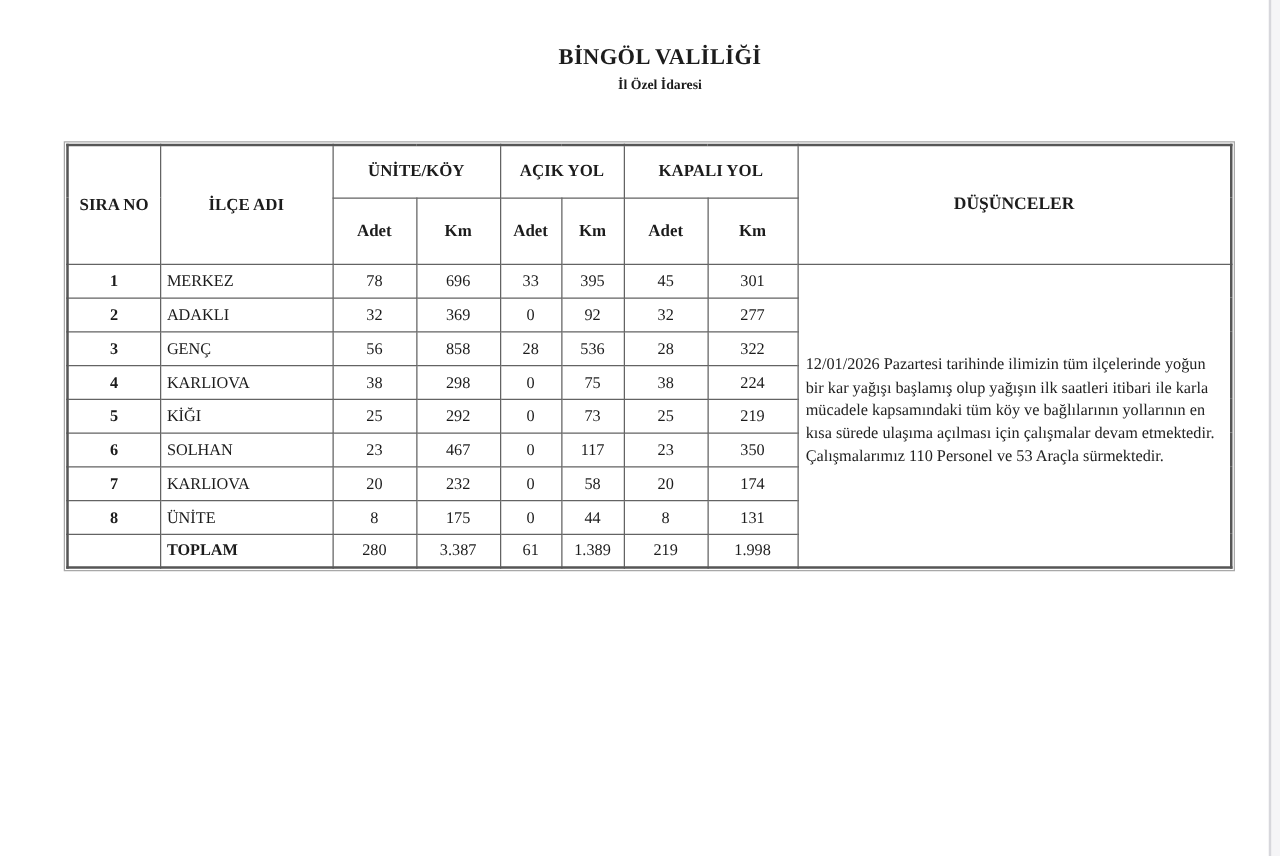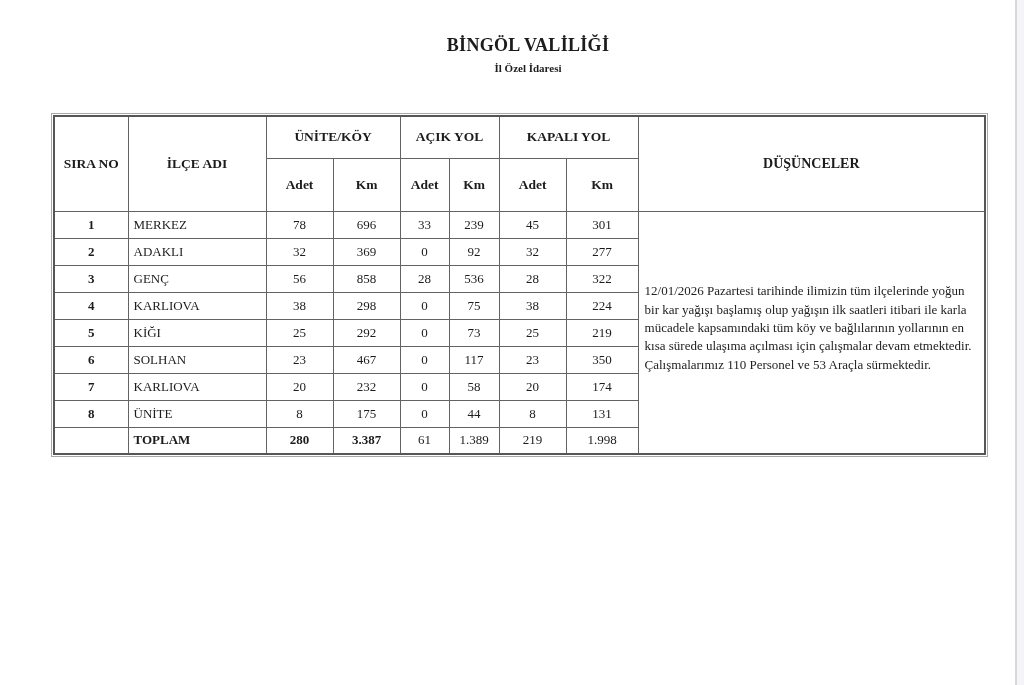--- a/index.html
+++ b/index.html
@@ -68,21 +68,21 @@
   td.cell-sira { font-weight: bold; }
   td.cell-ilce {
     text-align: left;
     padding-left: 5px;
   }
   td.cell-total-label {
     text-align: left;
     padding-left: 5px;
     font-weight: bold;
   }
-  td.b { font-weight: bold; }
+  td.b { font-weight: normal; }
   td.cell-notes {
     text-align: left;
     vertical-align: middle;
     white-space: normal;
     padding: 4px 7px 12px 6px;
     font-size: 13px;
     line-height: 1.42;
     color: #222222;
   }
 </style>
@@ -126,21 +126,21 @@
         <th>Km</th>
       </tr>
     </thead>
     <tbody>
       <tr>
         <td class="cell-sira">1</td>
         <td class="cell-ilce">MERKEZ</td>
         <td>78</td>
         <td>696</td>
         <td>33</td>
-        <td>239</td>
+        <td>395</td>
         <td>45</td>
         <td>301</td>
         <td rowspan="9" class="cell-notes">12/01/2026 Pazartesi tarihinde ilimizin tüm ilçelerinde yoğun bir kar yağışı başlamış olup yağışın ilk saatleri itibari ile karla mücadele kapsamındaki tüm köy ve bağlılarının yollarının en kısa sürede ulaşıma açılması için çalışmalar devam etmektedir. Çalışmalarımız 110 Personel ve 53 Araçla sürmektedir.</td>
       </tr>
       <tr>
         <td class="cell-sira">2</td>
         <td class="cell-ilce">ADAKLI</td>
         <td>32</td>
         <td>369</td>
         <td>0</td>

